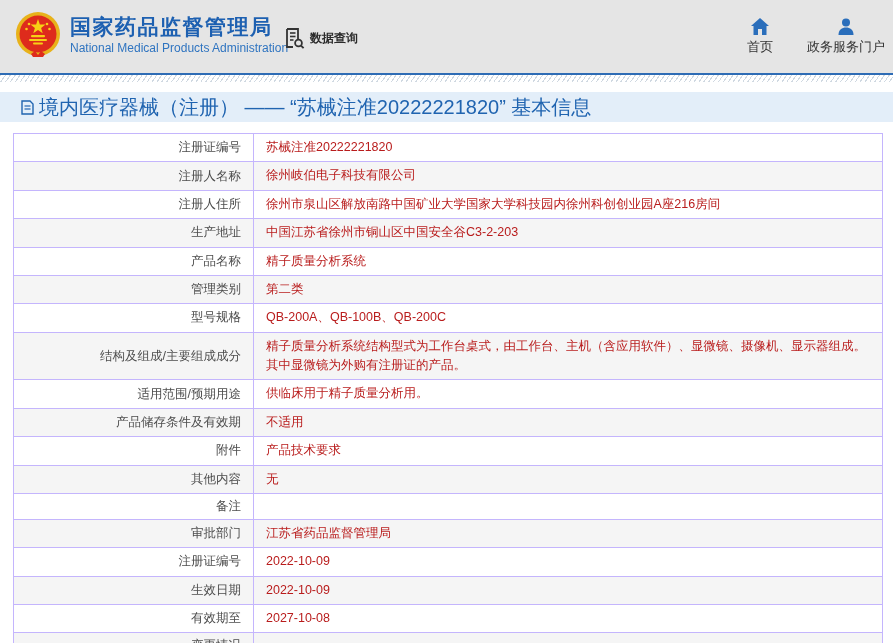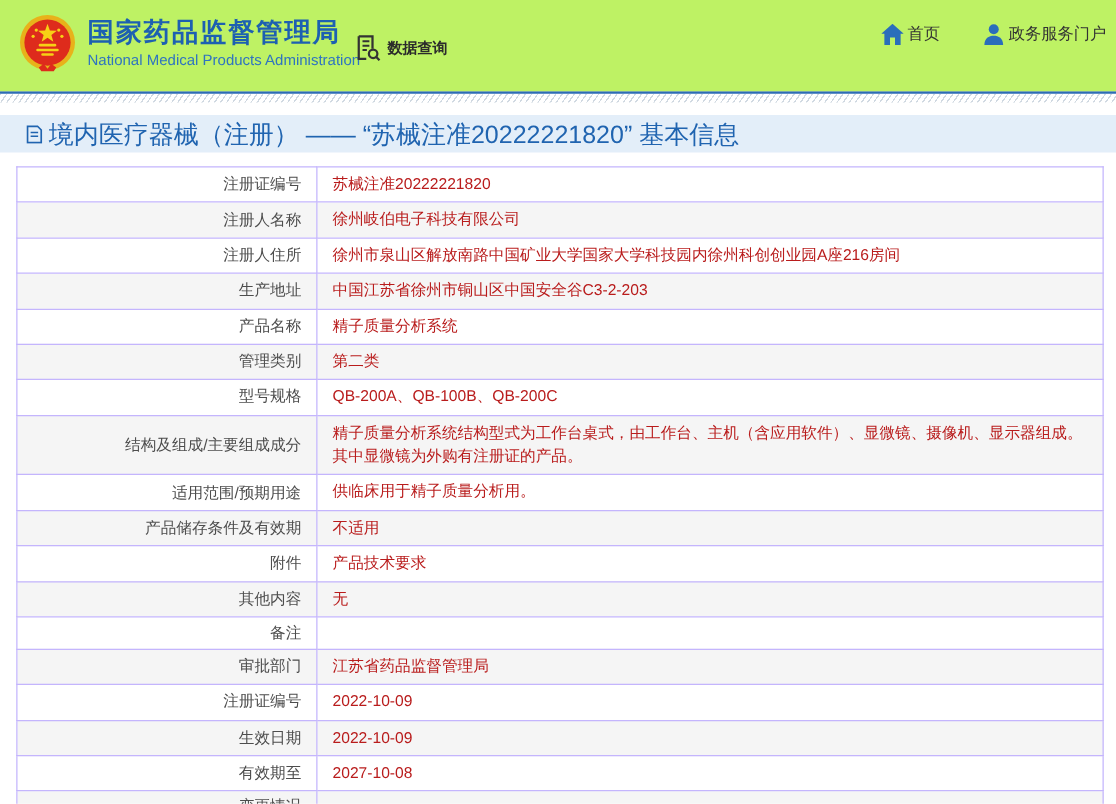--- a/index.html
+++ b/index.html
@@ -1,28 +1,28 @@
 <!DOCTYPE html>
 <html><head>
 <meta charset="utf-8">
 <style>
   * { margin:0; padding:0; box-sizing:border-box; }
   html,body { width:893px; height:643px; background:#fff;
     font-family:"Liberation Sans", sans-serif; overflow:hidden; }
 
   
-  .header { position:relative; height:73px; background:#bef264;text-decoration:underline; }
+  .header { position:relative; height:73px; background:#e5e5e5;text-decoration:underline; }
   .brand { position:absolute; left:14px; top:11px; display:flex; align-items:center; gap:8px; cursor:pointer; }
   .emblem { width:48px; height:48px; flex:0 0 48px; }
   .brand-cn { font-size:21px; font-weight:bold; color:#1d60b1; letter-spacing:1.5px; line-height:1.15; }
   .brand-en { font-size:12px; color:#2f74c0; margin-top:2px; }
   .query { position:absolute; left:282px; top:26px; display:flex; align-items:center; gap:4px; cursor:pointer; }
   .query-label { font-size:12px; font-weight:600; color:#2b2b2b; }
   .right-nav { position:absolute; right:8px; top:18px; display:flex; gap:34px; }
-  .nav-item { display:flex; flex-direction:row; align-items:center; gap:3px; cursor:pointer; text-decoration:none; }
+  .nav-item { display:flex; flex-direction:column; align-items:center; gap:3px; cursor:pointer; text-decoration:none; }
   .nav-item .lbl { font-size:13px; color:#333; white-space:nowrap; }
 
   .blue-rule { height:2px; background:#2e6cb5; }
   .hatch { height:7px;
     background:repeating-linear-gradient(125deg, rgba(120,145,170,.35) 0 1px, transparent 1px 4px); }
 
   
   .breadcrumb { margin-top:10px; height:30px; background:#e3eef9; display:flex;
     align-items:center; padding-left:21px; gap:5px; }
   .breadcrumb .txt { font-size:20px; color:#2064b0; }

